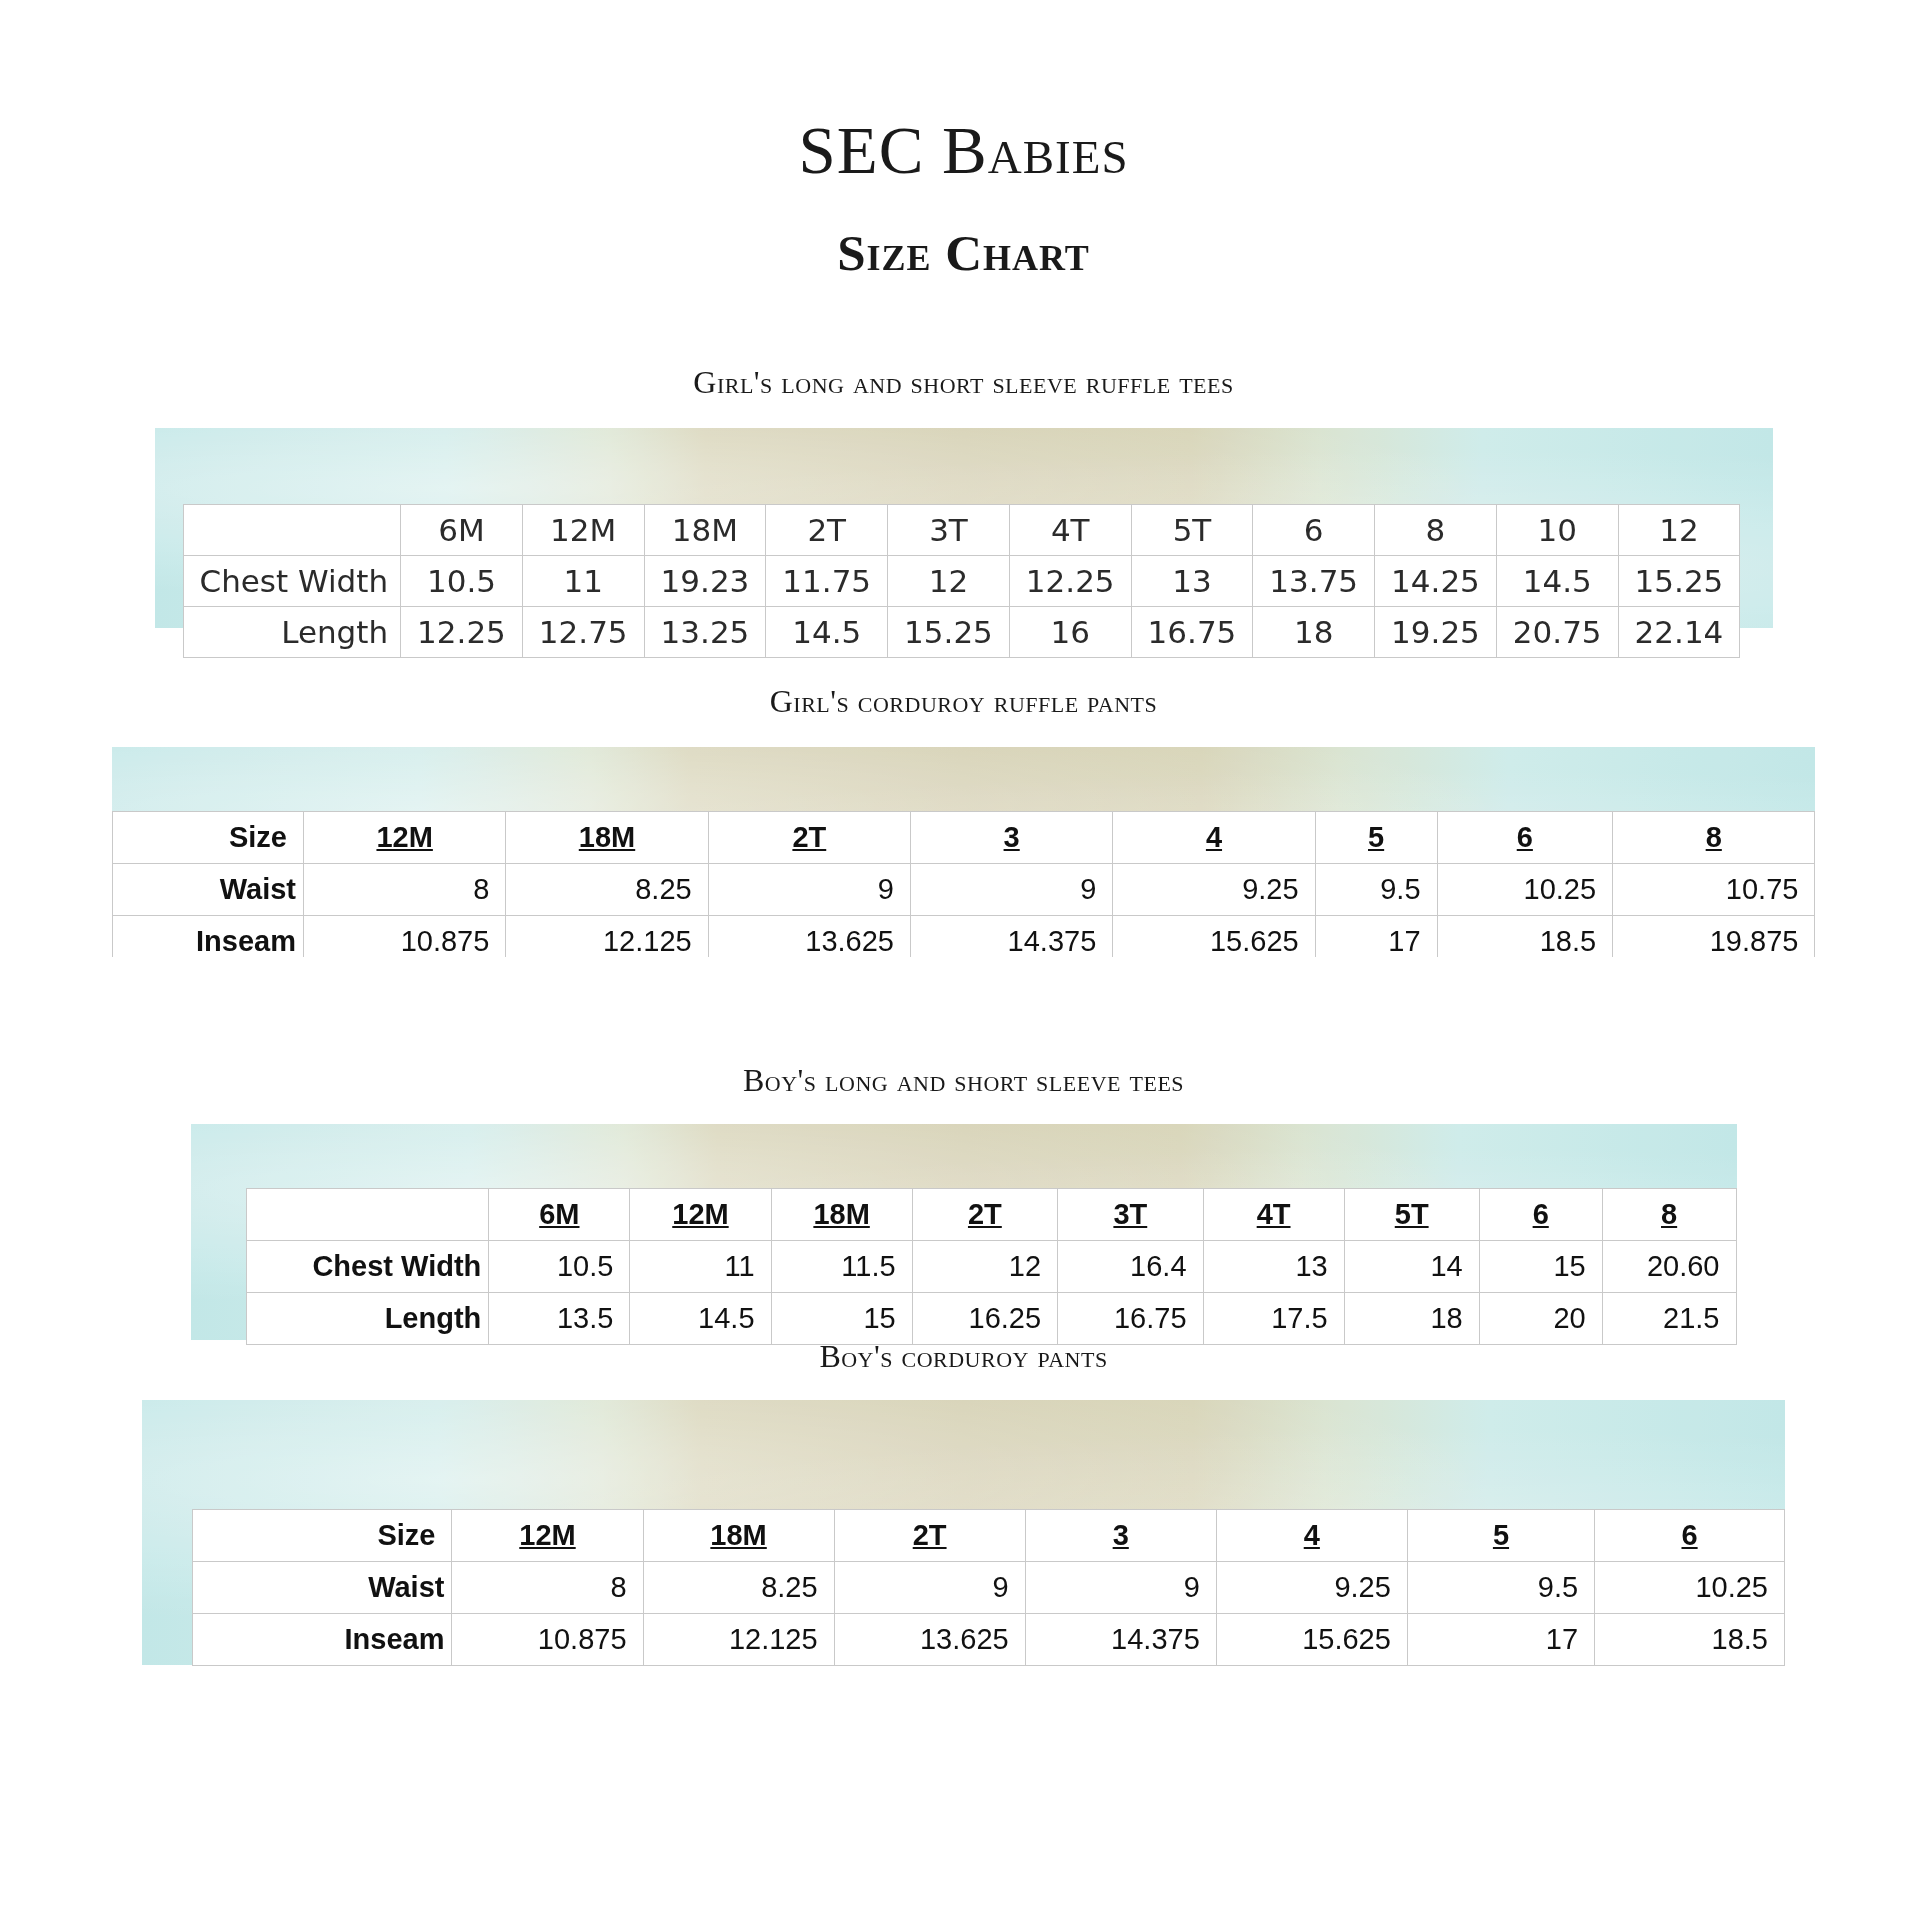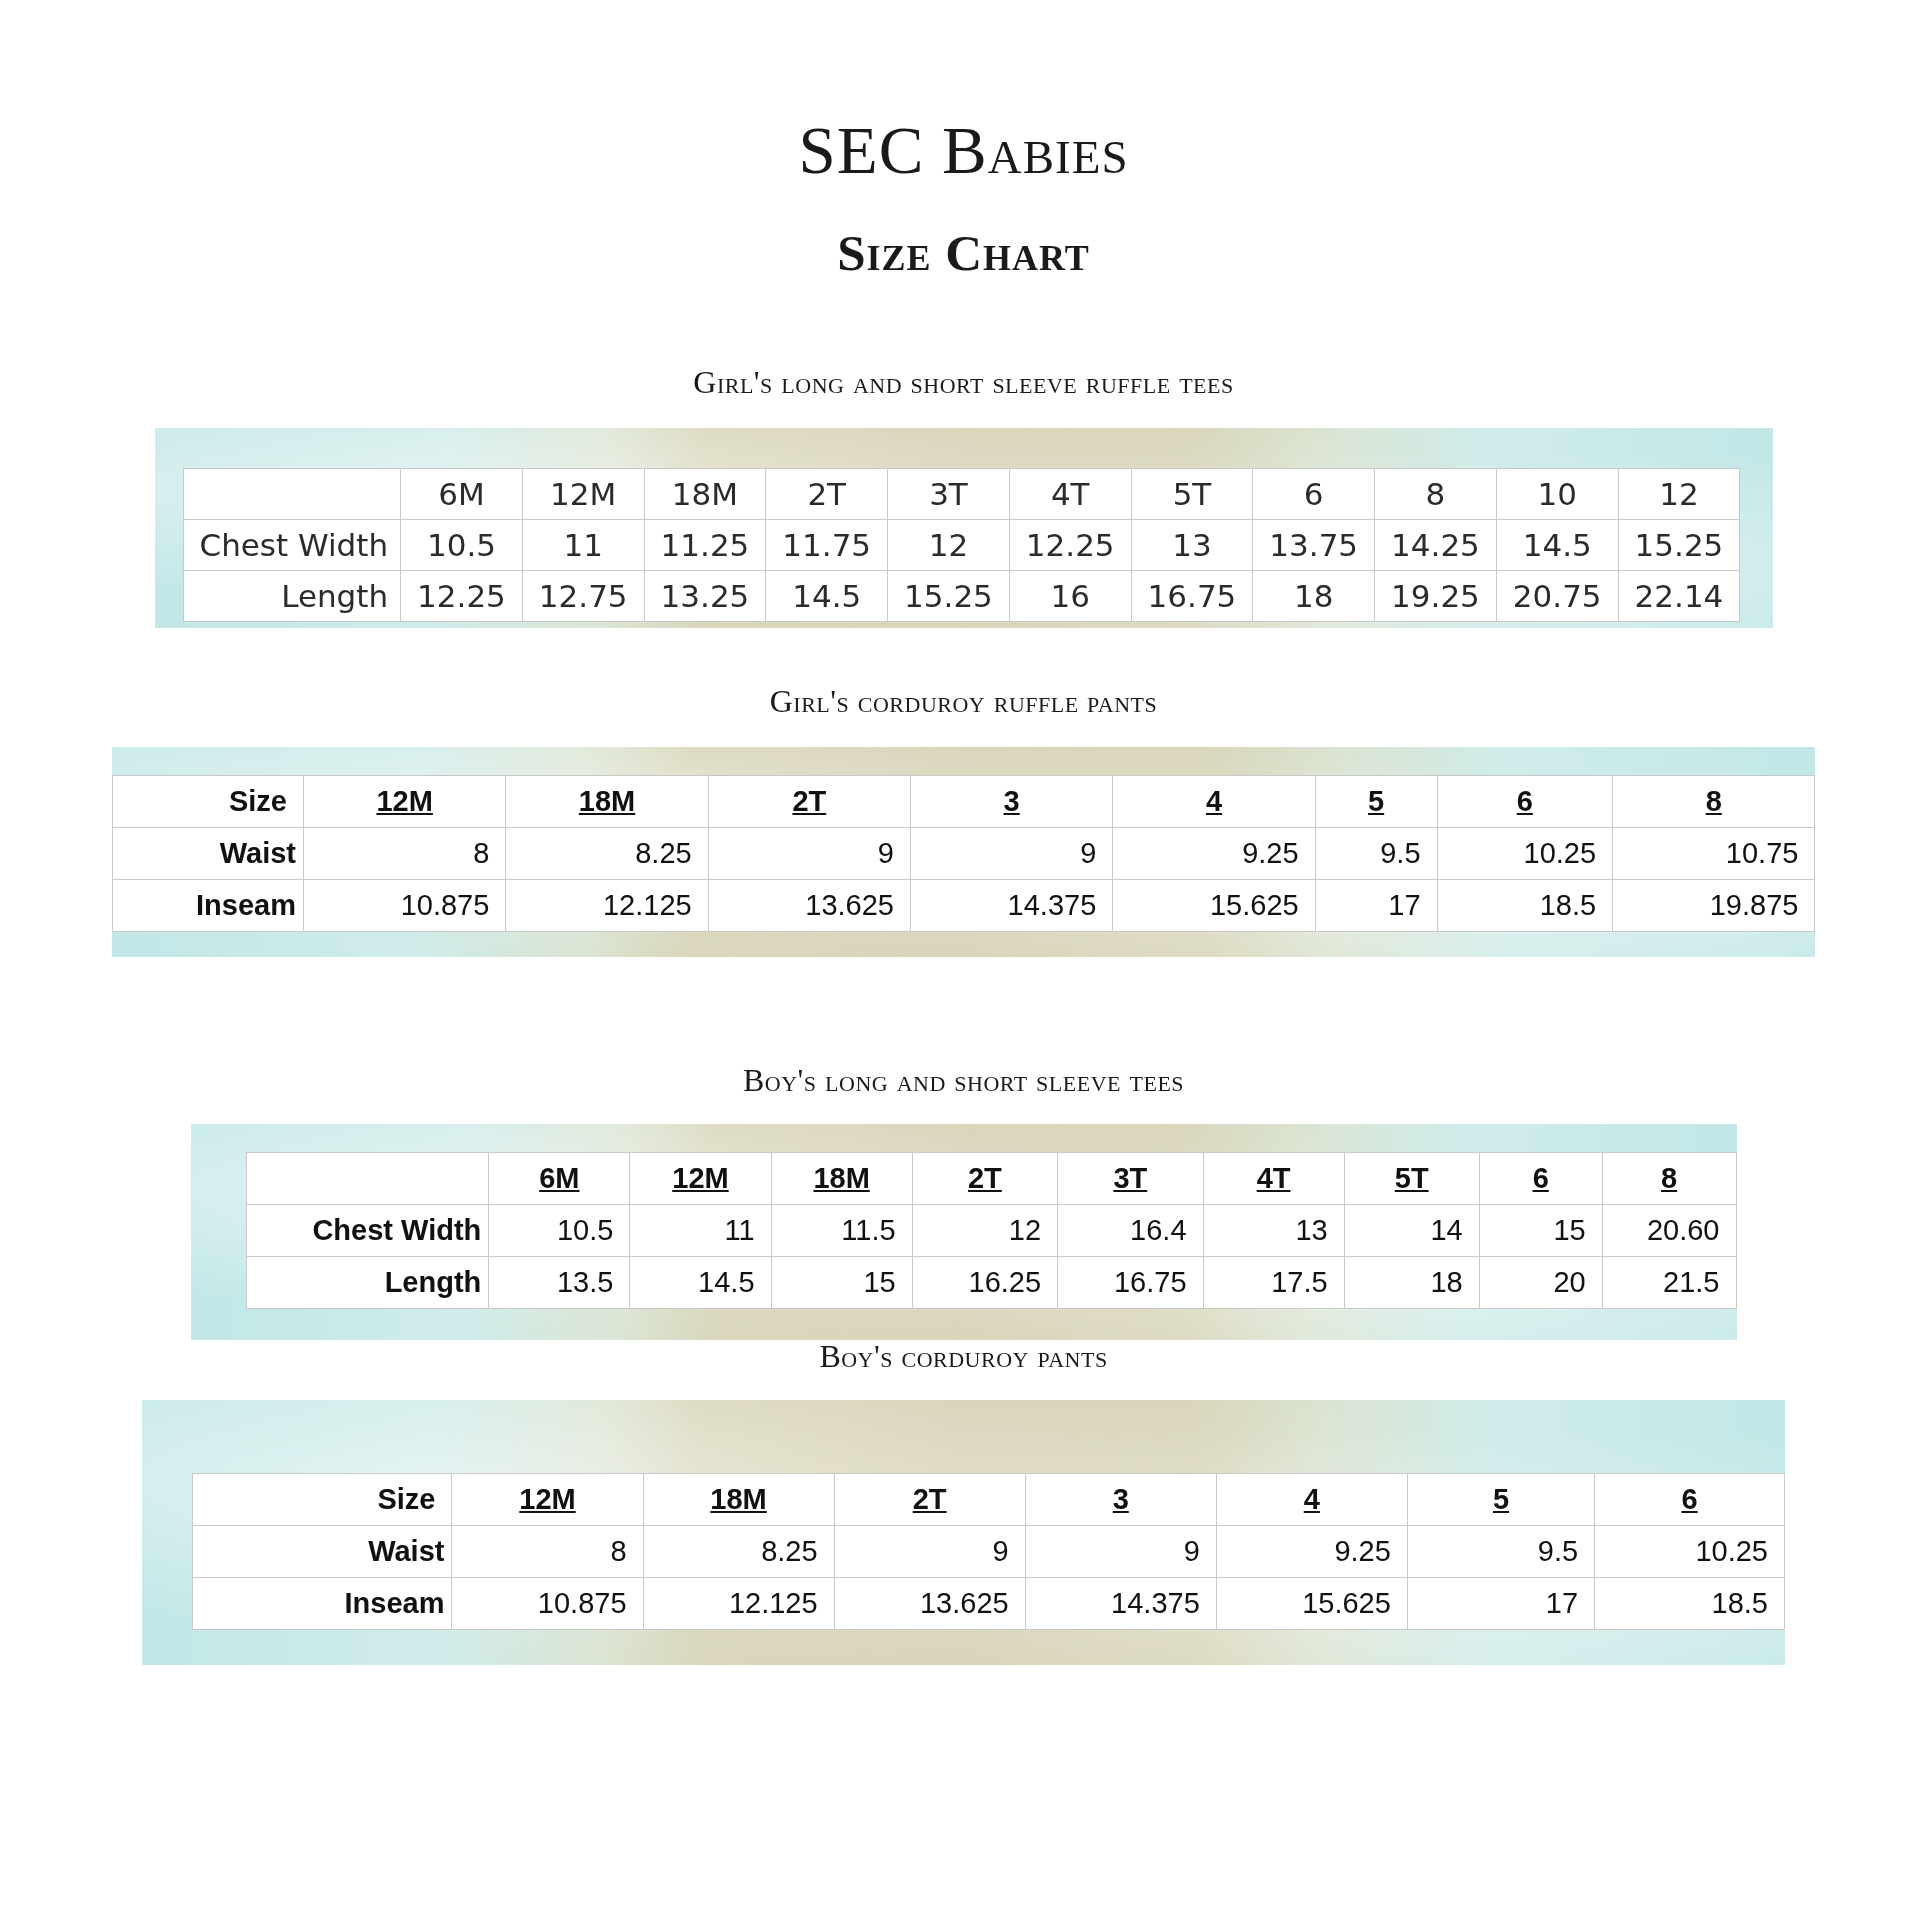--- a/index.html
+++ b/index.html
@@ -81,20 +81,21 @@
     background:
       radial-gradient(ellipse at 20% 30%, rgba(255,255,255,0.45), rgba(255,255,255,0) 55%),
       radial-gradient(ellipse at 80% 70%, rgba(255,255,255,0.35), rgba(255,255,255,0) 60%);
   }
 
   
   table {
     border-collapse: collapse;
     position: relative;
     background: #be185d;
+    margin-top: 36px;
   }
   table td, table th {
     border: 1px solid #c9c9c9;
     background: #ffffff;
     white-space: nowrap;
   }
 
   
   .t1 {
     font-family: "DejaVu Sans", sans-serif;
@@ -167,21 +168,21 @@
           <td>5T</td>
           <td>6</td>
           <td>8</td>
           <td>10</td>
           <td>12</td>
         </tr>
         <tr>
           <td class="rowlabel">Chest Width</td>
           <td>10.5</td>
           <td>11</td>
-          <td>11.25</td>
+          <td>19.23</td>
           <td>11.75</td>
           <td>12</td>
           <td>12.25</td>
           <td>13</td>
           <td>13.75</td>
           <td>14.25</td>
           <td>14.5</td>
           <td>15.25</td>
         </tr>
         <tr>

